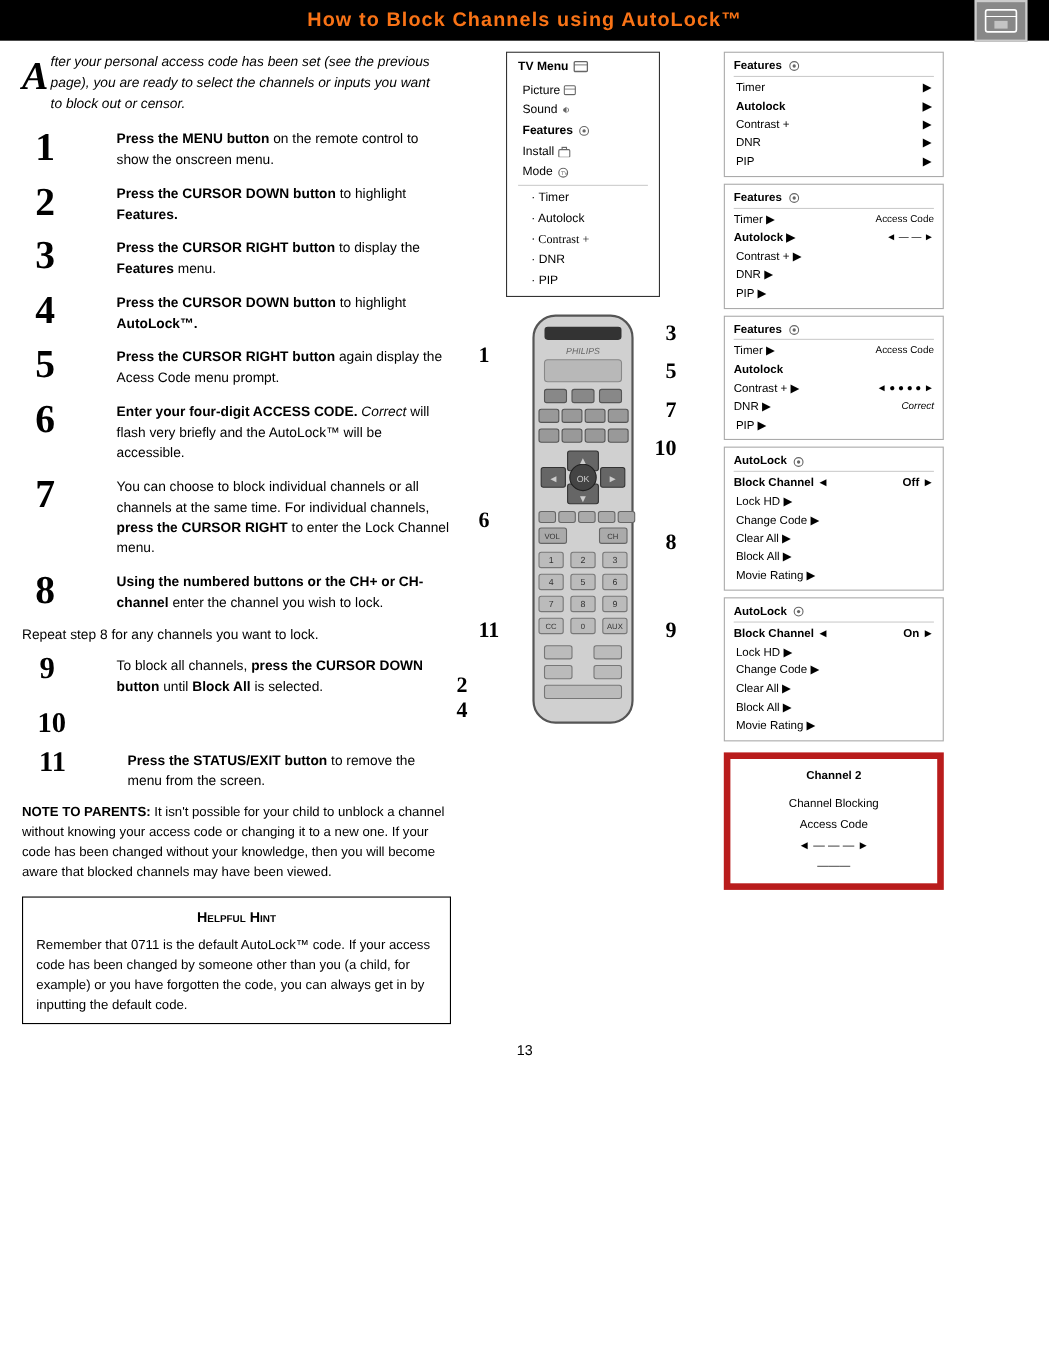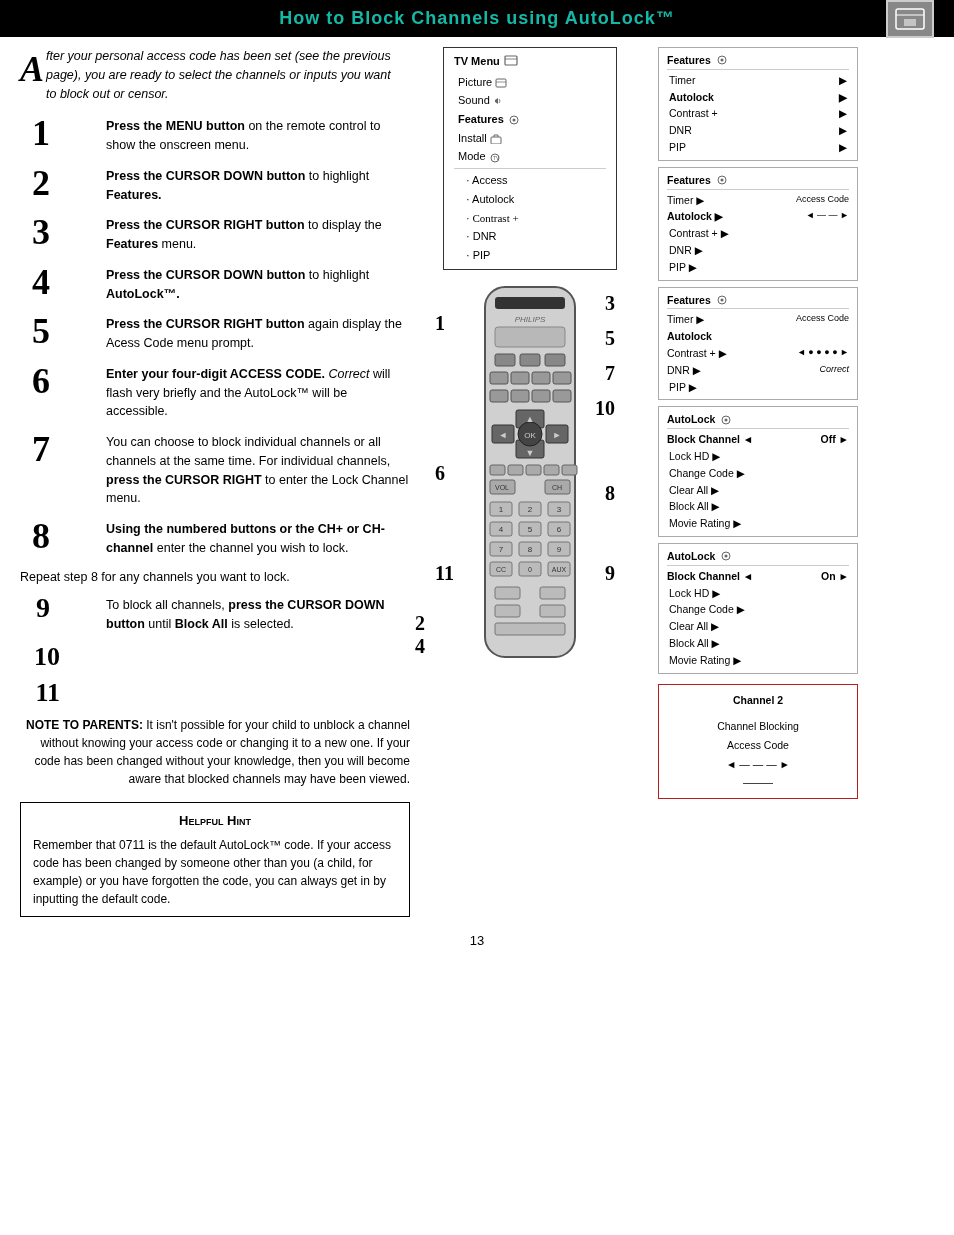--- a/index.html
+++ b/index.html
@@ -8,21 +8,21 @@
       background: #fff;
       width: 954px;
       min-height: 1235px;
       font-size: 13px;
       color: #000;
     }
 
     
     .page-header {
       background: #000;
-      color: #14b8a6;
+      color: #f97316;
       text-align: center;
       padding: 8px 20px;
       font-size: 18px;
       font-weight: bold;
       letter-spacing: 1px;
       position: relative;
     }
     .page-header .logo-box {
       position: absolute;
       right: 20px;
@@ -98,21 +98,20 @@
       line-height: 1.5;
       margin-left: 0;
     }
 
     
     .note-parents {
       font-size: 12px;
       line-height: 1.5;
       margin-top: 10px;
       margin-bottom: 14px;
-      text-align: right;
     }
 
     
     .helpful-hint {
       border: 1.5px solid #000;
       padding: 8px 12px;
       font-size: 12px;
       line-height: 1.5;
     }
     .helpful-hint-title {
@@ -156,21 +155,21 @@
     }
     .panel-item {
       display: flex;
       justify-content: space-between;
       padding: 0 2px;
     }
     .panel-item.bold-label { font-weight: bold; }
 
     
     .channel-block-panel {
-      border: 1px solid #b91c1c;
+      border: 6px solid #b91c1c;
       width: 200px;
       padding: 6px 10px;
       font-size: 10.5px;
       line-height: 1.8;
       text-align: center;
       margin-top: 4px;
     }
     .channel-block-panel .ch-title {
       font-weight: bold;
     }
@@ -196,21 +195,21 @@
       position: relative;
       width: 230px;
     }
 
     .tv-menu-box {
       border: 1.5px solid #333;
       padding: 4px 10px;
       font-size: 11px;
       line-height: 1.7;
       background: #fff;
-      width: 174px;
+      width: 140px;
       margin-bottom: 4px;
     }
 
     
     .diagram-container {
       position: relative;
       display: flex;
       gap: 8px;
     }
 
@@ -309,20 +308,23 @@
         To block all channels, <b>press the CURSOR DOWN button</b> until <b>Block All</b> is selected.
       </div>
     </div>
 
     <div class="step">
       <div class="step-num" style="font-size:26px; min-width:48px;">10</div>
     </div>
 
     <div class="step">
       <div class="step-num" style="font-size:26px; min-width:48px;">11</div>
+      <div class="step-text">
+        <b>Press the STATUS/EXIT button</b> to remove the menu from the screen.
+      </div>
     </div>
 
     <div class="note-parents">
       <b>NOTE TO PARENTS:</b>  It isn't possible for your child to unblock a channel without knowing your access code or changing it to a new one. If your code has been changed without your knowledge, then you will become aware that blocked channels may have been viewed.
     </div>
 
     <div class="helpful-hint">
       <div class="helpful-hint-title">
         <span style="font-variant: small-caps;">Helpful Hint</span>
       </div>
@@ -369,21 +371,21 @@
                 <path d="M4 3 L4 1 L8 1 L8 3" fill="none" stroke="#666" stroke-width="1"></path>
               </svg>
           </div>
           <div style="padding-left:4px;">Mode
             <svg width="12" height="10" style="vertical-align:middle;" viewBox="0 0 12 10">
                 <circle cx="6" cy="5" r="4" fill="none" stroke="#666" stroke-width="1"></circle>
                 <text x="4" y="7" font-size="5" fill="#666">TV</text>
               </svg>
           </div>
           <div style="border-top:1px solid #ccc; margin-top:2px; padding-top:2px;">
-            <div style="padding-left:12px;">· Access</div>
+            <div style="padding-left:12px;">· Timer</div>
             <div style="padding-left:12px;">· Autolock</div>
             <div style="padding-left:12px;font-family:Liberation Serif, serif;">· Contrast +</div>
             <div style="padding-left:12px;">· DNR</div>
             <div style="padding-left:12px;">· PIP</div>
           </div>
         </div>
 
         <div style="position:relative; margin-top:8px;">
           
           <div style="position:absolute; left:-30px; top:30px; font-size:20px; font-weight:bold; font-family:Georgia,serif;">1</div>

